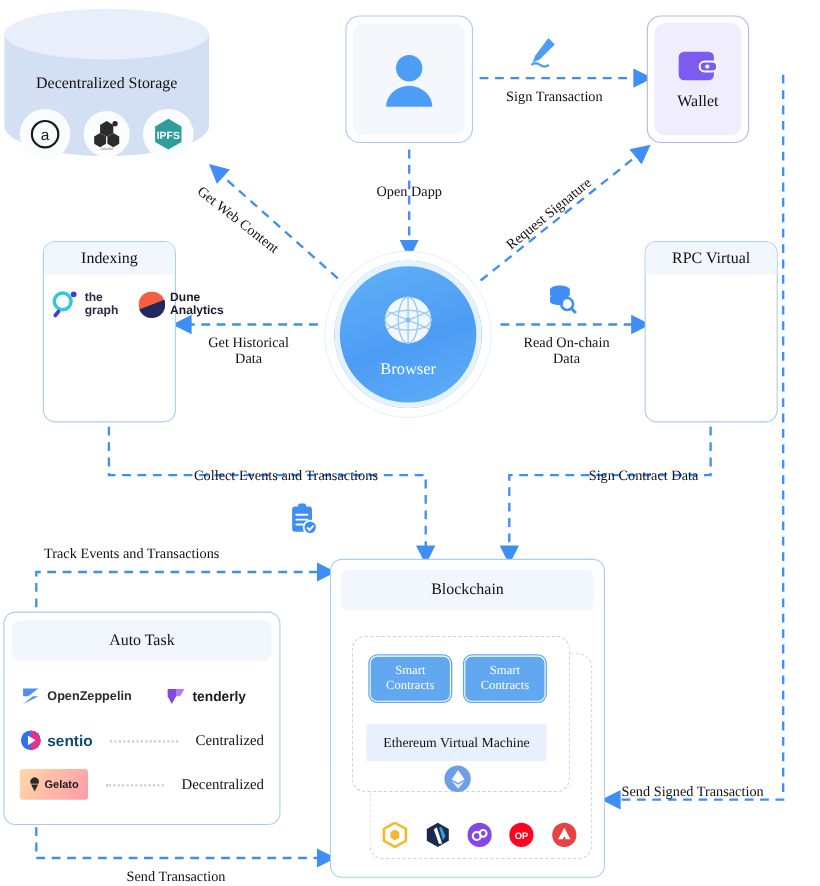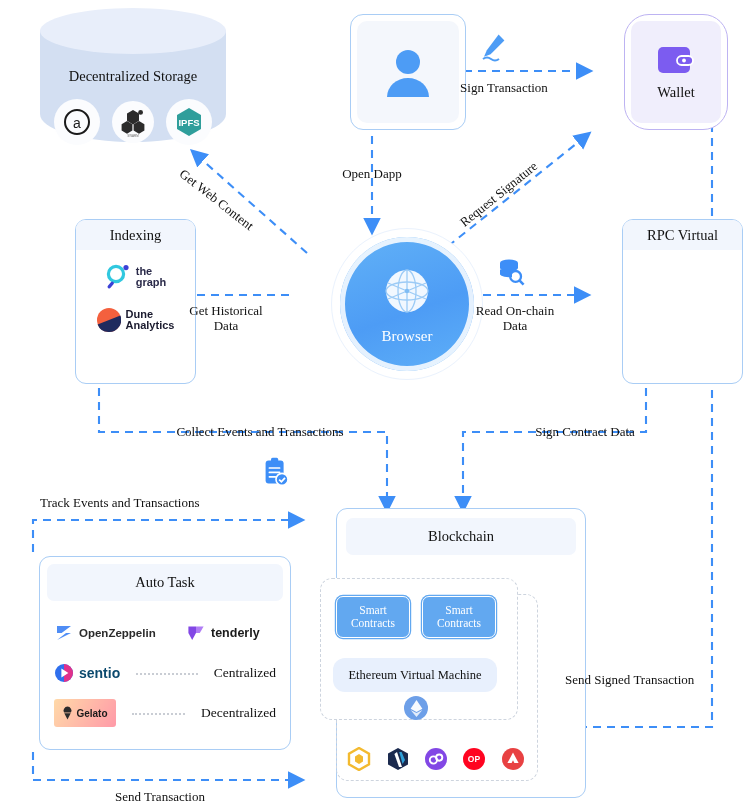--- a/index.html
+++ b/index.html
@@ -1,20 +1,20 @@
 <!DOCTYPE html>
 <html><head>
 <meta charset="utf-8">
 <style>
   html,body{margin:0;padding:0;background:#ffffff;}
   body{width:745px;height:805px;position:relative;overflow:hidden;
        font-family:"Liberation Serif",serif;color:#1a1a1a;}
   #stage{position:absolute;inset:0;width:745px;height:805px;}
   svg.edges{position:absolute;left:0;top:0;width:745px;height:805px;pointer-events:none;}
-  .node{position:absolute;box-sizing:border-box;margin-left:36px;}
+  .node{position:absolute;box-sizing:border-box;}
 
   
   #storage{left:4px;top:8px;width:186px;height:152px;}
   #storage .cyl-body{position:absolute;left:0;top:22px;width:186px;height:112px;
      background:#d3dff2;border-radius:0 0 93px 93px/0 0 28px 28px;}
   #storage .cyl-top{position:absolute;left:0;top:0;width:186px;height:46px;
      background:#e8eefa;border-radius:50%;}
   #storage .cyl-title{position:absolute;left:0;top:60px;width:186px;text-align:center;
      font-size:14.5px;color:#111;}
   #storage .logos{position:absolute;left:8px;top:86px;width:170px;height:56px;
@@ -28,29 +28,29 @@
   .card-hd{background:#f2f6fd;border-radius:9px 9px 0 0;text-align:center;
      font-size:14.5px;padding:7px 0 6px;color:#111;}
 
   
   #user{left:314px;top:14px;width:116px;height:116px;border:1.3px solid #a9cdf5;
      border-radius:13px;background:#fff;padding:6px;}
   #user .inner{width:100%;height:100%;background:#f4f7fc;border-radius:10px;
      display:flex;align-items:center;justify-content:center;}
 
   
-  #wallet{left:588px;top:14px;width:104px;height:116px;border:1.3px solid #bdb3f2;
-     border-radius:25px;background:#fff;padding:6px;}
+  #wallet{left:588px;top:14px;width:93px;height:116px;border:1.3px solid #bdb3f2;
+     border-radius:13px;background:#fff;padding:6px;}
   #wallet .inner{width:100%;height:100%;background:#f0eefc;border-radius:10px;
      display:flex;flex-direction:column;align-items:center;justify-content:center;gap:5px;}
   #wallet .lbl{font-size:14.5px;color:#111;}
 
   
   #indexing{left:39px;top:219px;width:121px;height:165px;}
-  #indexing .body{padding:14px 6px 0;display:flex;flex-direction:column;
+  #indexing .body{padding:14px 6px 0;display:flex;flex-direction:row;
      align-items:center;gap:18px;justify-content:space-between;}
   
   #rpc{left:586px;top:219px;width:121px;height:165px;}
   #rpc .body{padding:12px 6px 0;display:flex;flex-direction:column;
      align-items:center;gap:12px;}
 
   
   #browser{left:295px;top:228px;width:152px;height:152px;border-radius:50%;
      background:#fff;border:1.5px solid #eaf2fd;
      display:flex;align-items:center;justify-content:center;}
@@ -65,21 +65,21 @@
   #bc-dash-outer{position:absolute;left:336px;top:594px;width:200px;height:185px;
      border:1.3px dashed #cdd4de;border-radius:12px;}
   #bc-dash-inner{position:absolute;left:320px;top:578px;width:196px;height:140px;
      border:1.3px dashed #cdd4de;border-radius:12px;background:#fff;}
   .sc{position:absolute;width:72px;height:40px;background:#62a8f0;color:#fff;
      border-radius:7px;border:1.4px solid #fff;box-shadow:0 0 0 1.2px #62a8f0;
      display:flex;align-items:center;justify-content:center;text-align:center;
      font-size:11.5px;line-height:1.15;}
   #sc1{left:336px;top:596px;} #sc2{left:422px;top:596px;}
   #evm{position:absolute;left:333px;top:658px;width:164px;height:34px;
-     background:#e8f0fd;border-radius:12px;display:flex;align-items:center;
+     background:#e8f0fd;border-radius:2px;display:flex;align-items:center;
      justify-content:center;font-size:12.5px;color:#111;}
   #eth-badge{position:absolute;left:404px;top:696px;width:24px;height:24px;
      border-radius:50%;background:#6d9fe8;display:flex;align-items:center;justify-content:center;}
   #chains{position:absolute;left:340px;top:742px;width:192px;height:34px;
      display:flex;align-items:center;justify-content:space-around;}
   .chain{width:26px;height:26px;border-radius:50%;display:flex;
      align-items:center;justify-content:center;}
 
   
   #autotask{left:3px;top:556px;width:252px;height:194px;}
@@ -384,15 +384,15 @@
     </svg>
   </div>
   <div class="elbl" style="left:130px;top:424px;width:260px;">Collect Events and Transactions</div>
 
   <div class="elbl" style="left:470px;top:424px;width:230px;">Sign Contract Data</div>
 
   <div class="elbl" style="left:40px;top:495px;width:240px;text-align:left;">Track Events and Transactions</div>
 
   <div class="elbl" style="left:60px;top:789px;width:200px;">Send Transaction</div>
 
-  <div class="elbl" style="left:565px;top:672px;width:144px;text-align:left;">Send Signed Transaction</div>
+  <div class="elbl" style="left:565px;top:712px;width:144px;text-align:left;">Send Signed Transaction</div>
 
 </div>
 
 </body></html>

